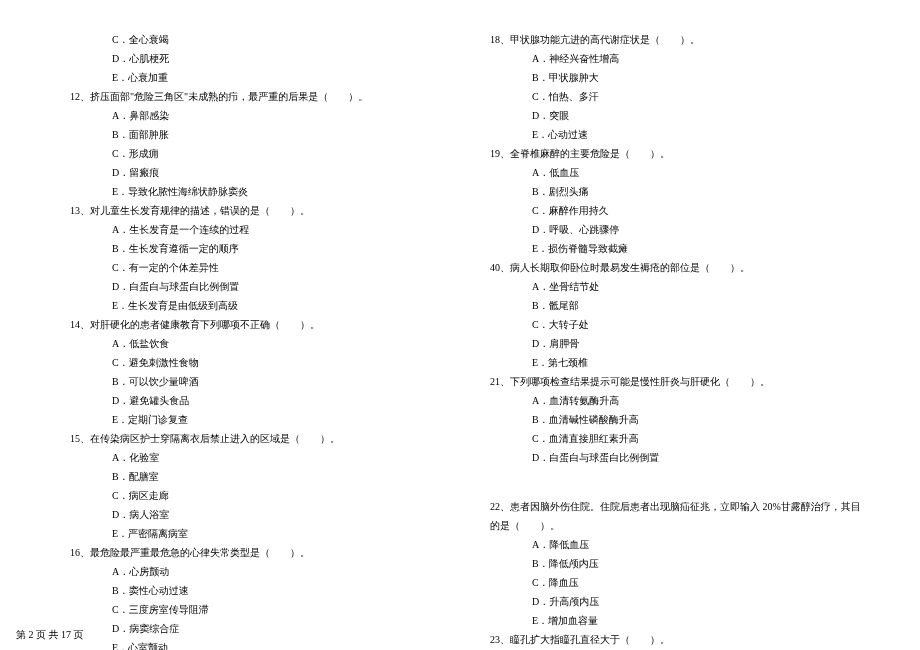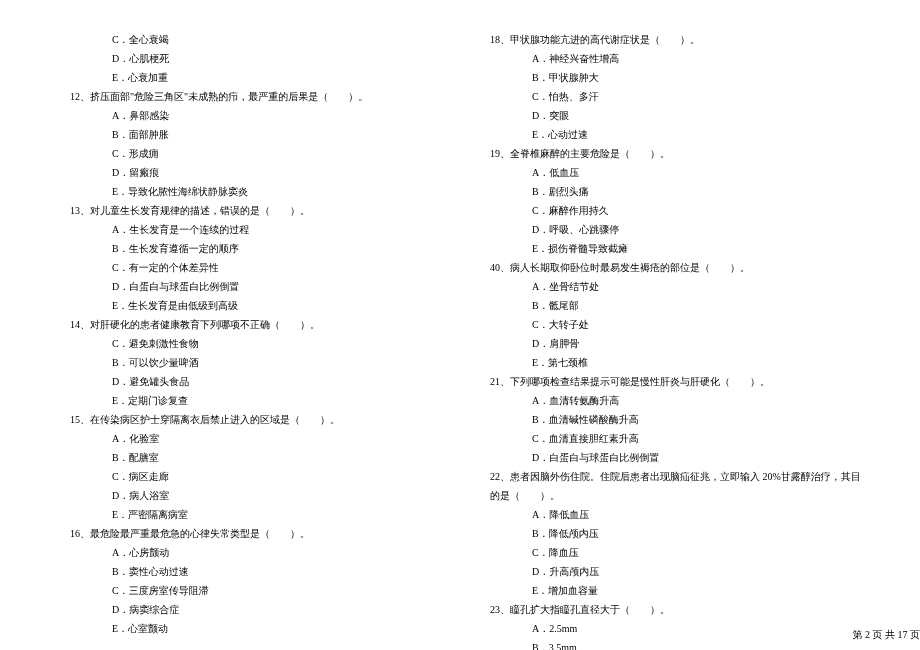--- a/index.html
+++ b/index.html
@@ -2,21 +2,21 @@
 <html><head>
   <meta charset="utf-8">
   <style>
     * { margin: 0; padding: 0; box-sizing: border-box; }
     body { width: 920px; height: 650px; background: #fff; font-family: "SimSun", serif; font-size: 10px; color: #000; position: relative; }
     .page { display: flex; padding: 30px 50px 10px 50px; gap: 20px; }
     .col { flex: 1; }
     .qline { line-height: 1.9; white-space: pre; }
     .opt { padding-left: 62px; }
     .qnum { padding-left: 20px; }
-    .footer { position: absolute; bottom: 8px; width: 100%; text-align: right; font-size: 10px; padding-left: 16px; }
+    .footer { position: absolute; bottom: 8px; width: 100%; text-align: left; font-size: 10px; padding-left: 16px; }
   </style>
 </head>
 <body>
 
 <div class="page">
   <div class="col">
     <div class="qline opt">C．全心衰竭</div>
     <div class="qline opt">D．心肌梗死</div>
     <div class="qline opt">E．心衰加重</div>
 
@@ -28,20 +28,21 @@
     <div class="qline opt">E．导致化脓性海绵状静脉窦炎</div>
 
     <div class="qline qnum"><span>13、</span><span>对儿童生长发育规律的描述，错误的是（　　）。</span></div>
     <div class="qline opt">A．生长发育是一个连续的过程</div>
     <div class="qline opt">B．生长发育遵循一定的顺序</div>
     <div class="qline opt">C．有一定的个体差异性</div>
     <div class="qline opt">D．白蛋白与球蛋白比例倒置</div>
     <div class="qline opt">E．生长发育是由低级到高级</div>
 
     <div class="qline qnum"><span>14、</span><span>对肝硬化的患者健康教育下列哪项不正确（　　）。</span></div>
+    <div class="qline opt">A．低盐饮食</div>
     <div class="qline opt">C．避免刺激性食物</div>
     <div class="qline opt">B．可以饮少量啤酒</div>
     <div class="qline opt">D．避免罐头食品</div>
     <div class="qline opt">E．定期门诊复查</div>
 
     <div class="qline qnum"><span>15、</span><span>在传染病区护士穿隔离衣后禁止进入的区域是（　　）。</span></div>
     <div class="qline opt">A．化验室</div>
     <div class="qline opt">B．配膳室</div>
     <div class="qline opt">C．病区走廊</div>
     <div class="qline opt">D．病人浴室</div>
@@ -77,21 +78,21 @@
     <div class="qline opt">C．大转子处</div>
     <div class="qline opt">D．肩胛骨</div>
     <div class="qline opt">E．第七颈椎</div>
 
     <div class="qline qnum"><span>21、</span><span>下列哪项检查结果提示可能是慢性肝炎与肝硬化（　　）。</span></div>
     <div class="qline opt">A．血清转氨酶升高</div>
     <div class="qline opt">B．血清碱性磷酸酶升高</div>
     <div class="qline opt">C．血清直接胆红素升高</div>
     <div class="qline opt">D．白蛋白与球蛋白比例倒置</div>
 
-    <div class="qline qnum" style="white-space:normal;"><span>22、</span><span>患者因脑外伤住院。住院后患者出现脑疝征兆，立即输入 20%甘露醇治疗，其目的是（　　）。</span></div>
+    <div class="qline qnum" style="white-space:normal;margin-top:30px;"><span>22、</span><span>患者因脑外伤住院。住院后患者出现脑疝征兆，立即输入 20%甘露醇治疗，其目的是（　　）。</span></div>
     <div class="qline opt">A．降低血压</div>
     <div class="qline opt">B．降低颅内压</div>
     <div class="qline opt">C．降血压</div>
     <div class="qline opt">D．升高颅内压</div>
     <div class="qline opt">E．增加血容量</div>
 
     <div class="qline qnum"><span>23、</span><span>瞳孔扩大指瞳孔直径大于（　　）。</span></div>
     <div class="qline opt">A．2.5mm</div>
     <div class="qline opt">B．3.5mm</div>
 

